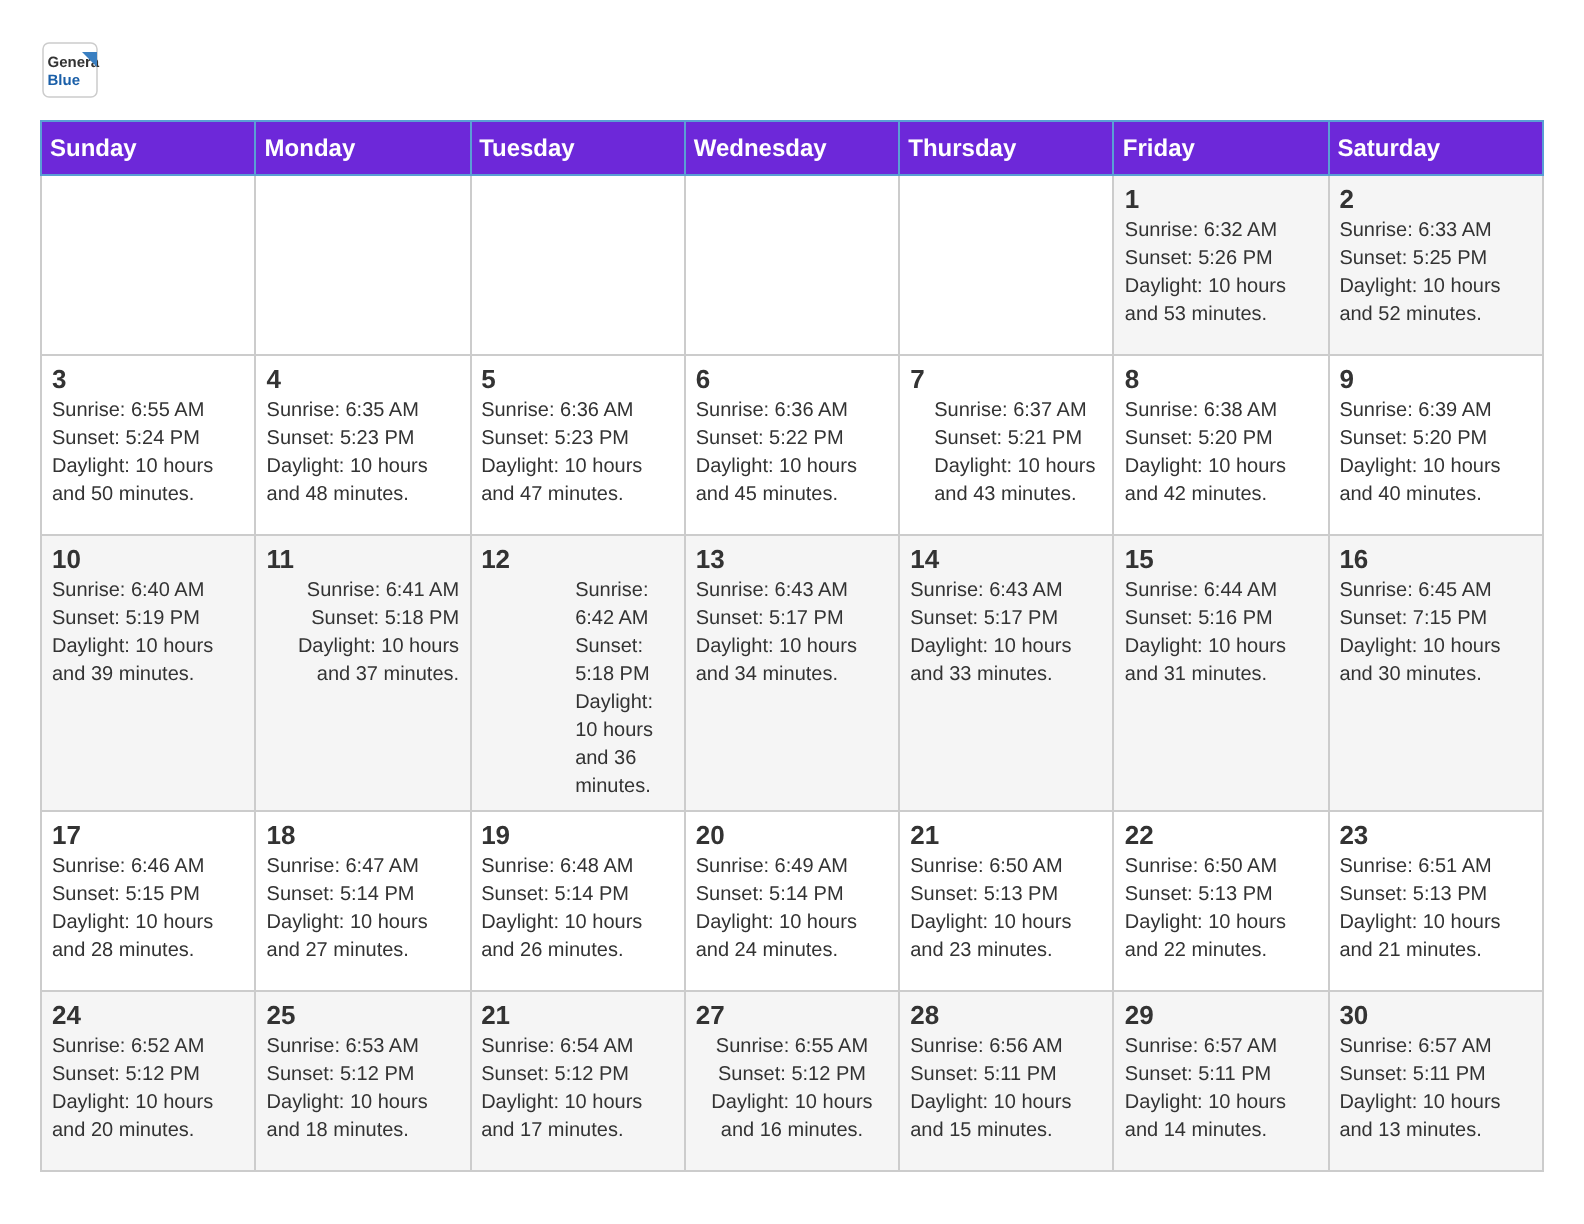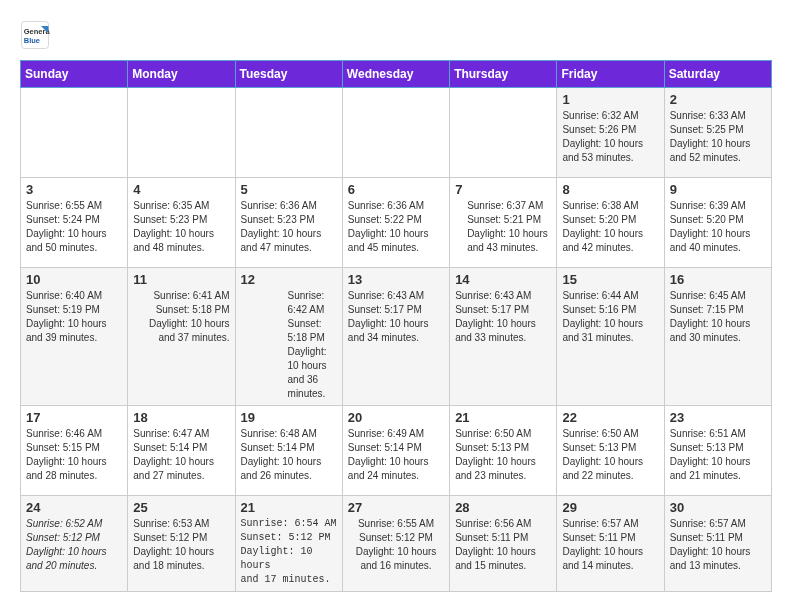--- a/index.html
+++ b/index.html
@@ -293,35 +293,35 @@
           <span class="day-num">23</span>
           <div class="day-info" style="white-space: pre-line;">Sunrise: 6:51 AM
 Sunset: 5:13 PM
 Daylight: 10 hours
 and 21 minutes.</div>
         </td>
       </tr>
       <tr>
         <td>
           <span class="day-num">24</span>
-          <div class="day-info" style="white-space: pre-line; font-style: italic;">Sunrise: 6:52 AM
+          <div class="day-info" style="white-space: pre-line;">Sunrise: 6:52 AM
 Sunset: 5:12 PM
 Daylight: 10 hours
 and 20 minutes.</div>
         </td>
         <td>
           <span class="day-num">25</span>
           <div class="day-info" style="white-space: pre-line;">Sunrise: 6:53 AM
 Sunset: 5:12 PM
 Daylight: 10 hours
 and 18 minutes.</div>
         </td>
         <td>
           <span class="day-num">21</span>
-          <div class="day-info" style="white-space: pre-line; font-family: Liberation Mono, monospace;">Sunrise: 6:54 AM
+          <div class="day-info" style="white-space: pre-line;">Sunrise: 6:54 AM
 Sunset: 5:12 PM
 Daylight: 10 hours
 and 17 minutes.</div>
         </td>
         <td>
           <span class="day-num">27</span>
           <div class="day-info" style="white-space: pre-line; text-align: center;">Sunrise: 6:55 AM
 Sunset: 5:12 PM
 Daylight: 10 hours
 and 16 minutes.</div>

